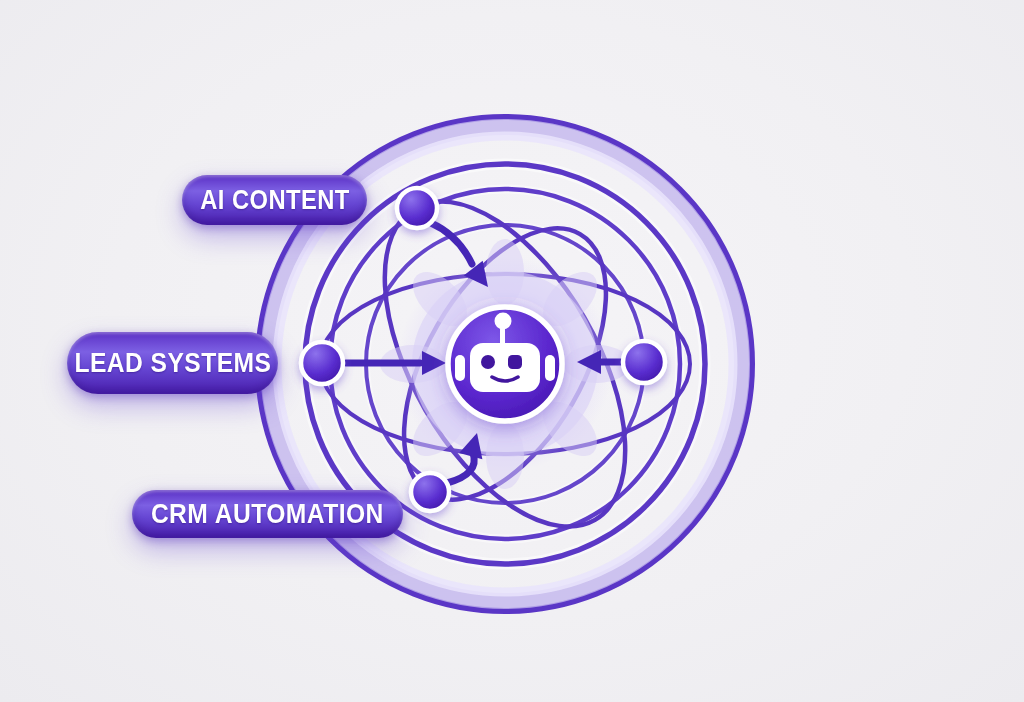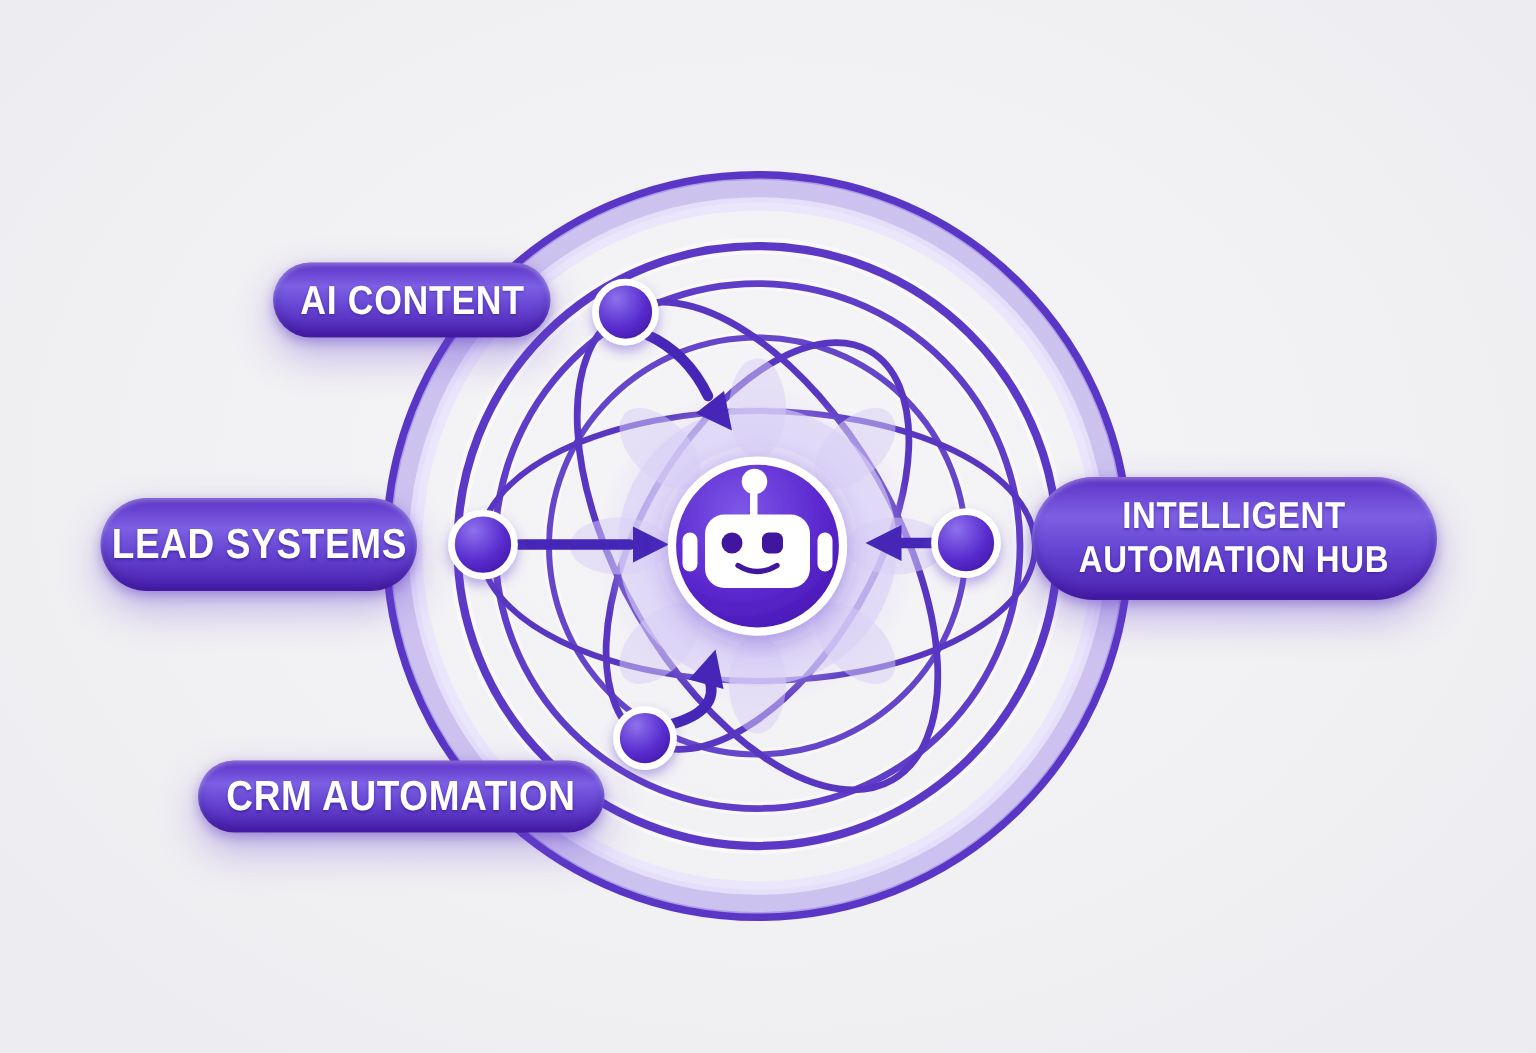--- a/index.html
+++ b/index.html
@@ -13,21 +13,21 @@
     position:absolute;display:flex;align-items:center;justify-content:center;
     color:#fff;font-weight:700;border-radius:999px;
     background:linear-gradient(180deg,#5c31c6 0%,#7c60e3 32%,#6646d3 58%,#4a1fae 100%);
     box-shadow:0 12px 26px rgba(110,80,210,.38),0 3px 8px rgba(70,30,170,.35),
                inset 0 2px 3px rgba(255,255,255,.30),inset 0 -4px 8px rgba(40,10,120,.35);
     text-shadow:0 1px 2px rgba(40,10,110,.45);
   }
   .pill-text{display:block;transform:scaleX(.88);white-space:nowrap;letter-spacing:.5px;}
   .pill-ai{left:182px;top:175px;width:185px;height:50px;font-size:27px;}
   .pill-lead{left:67px;top:332px;width:211px;height:62px;font-size:28px;}
-  .pill-crm{left:132px;top:490px;width:271px;height:48px;font-size:28px;margin-top:17px;}
+  .pill-crm{left:132px;top:490px;width:271px;height:48px;font-size:28px;}
   .pill-hub{left:688px;top:318px;width:270px;height:82px;font-size:25px;}
   .pill-hub .hub-lines{display:flex;flex-direction:column;align-items:center;transform:scaleX(.88);line-height:29px;letter-spacing:.5px;}
 </style>
 </head>
 <body>
 
 <div class="stage">
 
   <svg width="1024" height="702" viewBox="0 0 1024 702">
     <defs>
@@ -132,20 +132,14 @@
   </div>
 
   <div class="pill pill-lead">
     <span class="pill-text">LEAD SYSTEMS</span>
   </div>
 
   <div class="pill pill-crm">
     <span class="pill-text">CRM AUTOMATION</span>
   </div>
 
-  <div class="pill pill-hub">
-    <span class="hub-lines">
-      <span>INTELLIGENT</span>
-      <span>AUTOMATION HUB</span>
-    </span>
-  </div>
 
 </div>
 
 </body></html>

